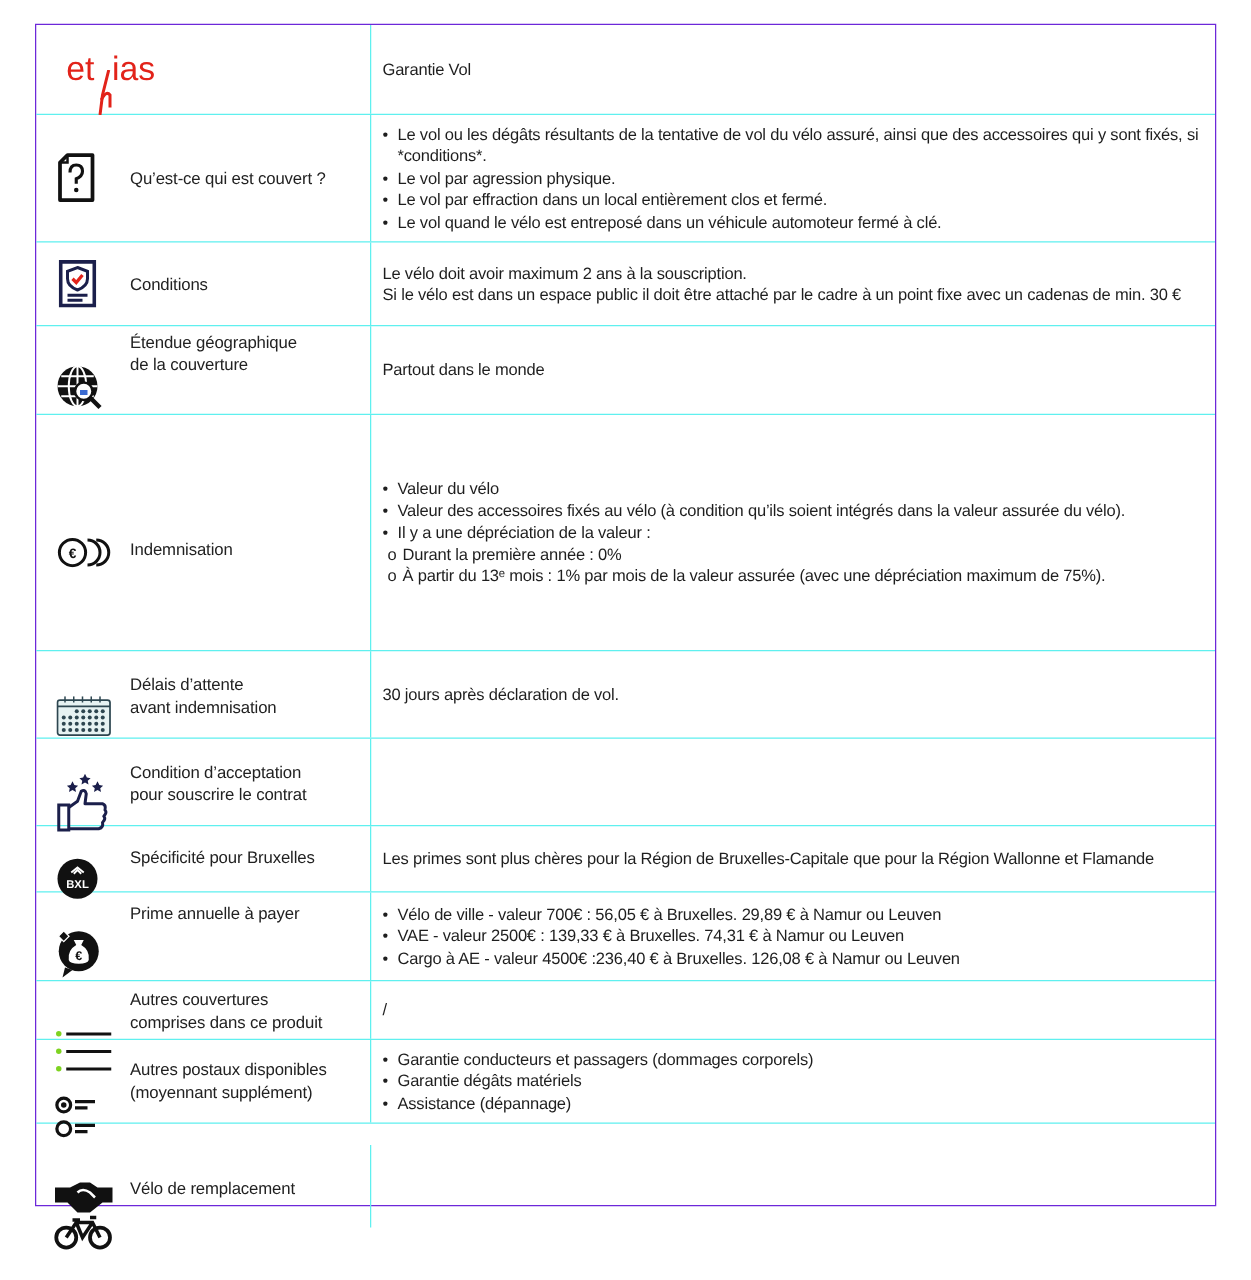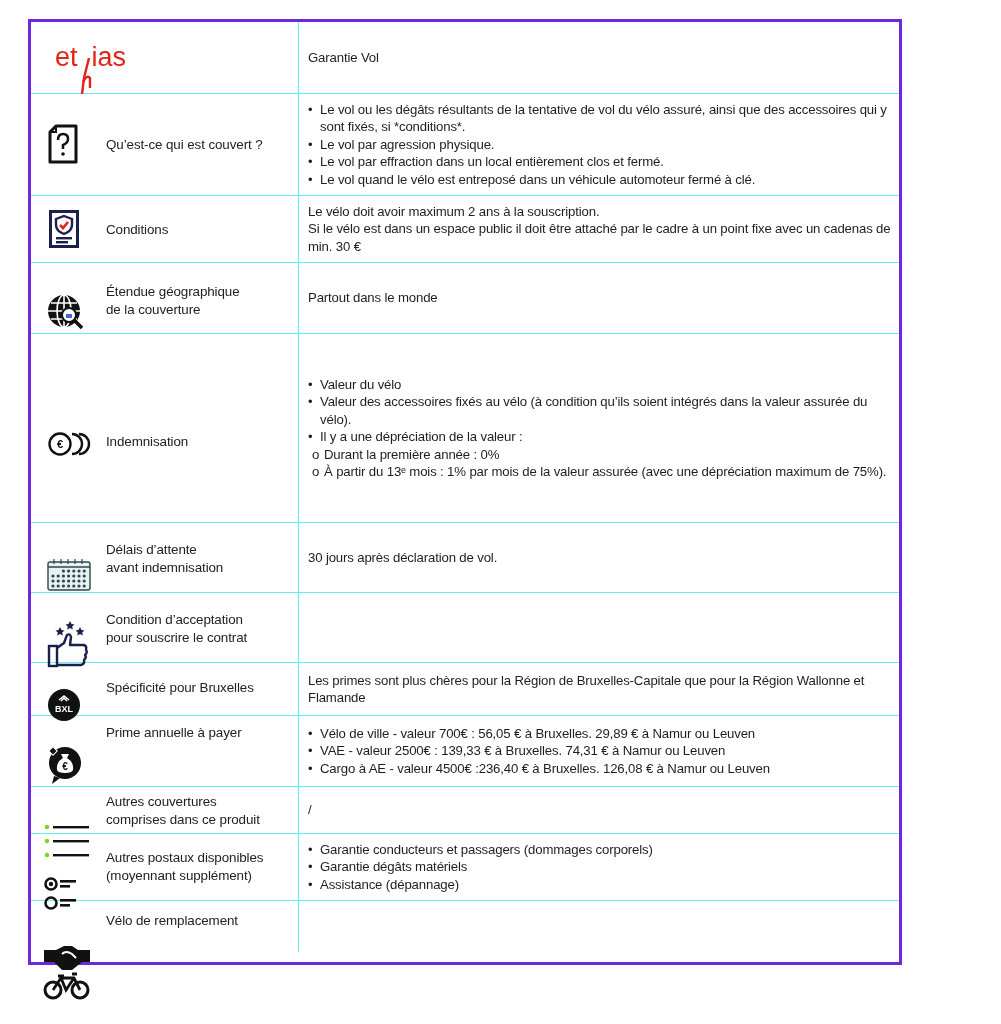--- a/index.html
+++ b/index.html
@@ -1,19 +1,19 @@
 <!DOCTYPE html>
 <html><head>
 <meta charset="utf-8">
 <style>
   html, body { margin:0; padding:0; background:#ffffff; }
   body { width:1001px; height:1024px; position:relative; overflow:hidden;
          font-family:"Liberation Sans", sans-serif; color:#1e1e1e; }
-  .tbl { position:absolute; left:28px; top:19px; width:874px; height:946px;
-         border:3px solid #6d28d9; box-sizing:border-box; }
+  .tbl { position:absolute; left:28px; top:19px; width:945px; height:946px;
+         border:1px solid #6d28d9; box-sizing:border-box; }
   .row { position:absolute; left:0; right:0; border-bottom:1px solid #5ff0ef; box-sizing:border-box; }
   .row:last-child { border-bottom:none; }
   .lcell { position:absolute; left:0; top:0; bottom:0; width:268px; border-right:1px solid #5ff0ef; box-sizing:border-box; }
   .rcell { position:absolute; left:268px; right:0; top:0; bottom:0; padding:0 8px 0 9px; box-sizing:border-box;
            display:flex; align-items:center; font-size:13.2px; line-height:17.5px; letter-spacing:-0.15px; }
   .rcell .inner { width:100%; }
   .label { position:absolute; left:75px; font-size:13.4px; line-height:17.5px; letter-spacing:-0.1px; color:#222; }
   .icon { position:absolute; }
   ul.b { list-style:none; margin:0; padding:0; }
   ul.b li { position:relative; padding-left:12px; }
@@ -85,21 +85,21 @@
   <div class="row" style="top:241px;height:71px;">
     <div class="lcell">
       <svg class="icon" style="left:15px;top:30px" width="40" height="38" viewBox="0 0 40 38">
         <circle cx="18" cy="18" r="16" fill="#111"></circle>
         <path d="M2 18 H34 M18 2 V34 M5 10 H31 M5 26 H31" stroke="#fff" stroke-width="1.6"></path>
         <ellipse cx="18" cy="18" rx="7" ry="16" fill="none" stroke="#fff" stroke-width="1.6"></ellipse>
         <circle cx="23" cy="22" r="7" fill="#fff" stroke="#111" stroke-width="2"></circle>
         <rect x="20" y="21" width="6" height="4" fill="#3b6bd1"></rect>
         <path d="M28 27 L36 35" stroke="#111" stroke-width="3.5"></path>
       </svg>
-      <div class="label" style="top:20px">
+      <div class="label" style="top:4px">
         <div>Étendue géographique</div>
         <div>de la couverture</div>
       </div>
     </div>
     <div class="rcell">
       <div class="inner">Partout dans le monde</div>
     </div>
   </div>
 
   <div class="row" style="top:312px;height:189px;">
@@ -249,21 +249,21 @@
     </div>
     <div class="rcell">
       <ul class="b inner">
         <li>Garantie conducteurs et passagers (dommages corporels)</li>
         <li>Garantie dégâts matériels</li>
         <li>Assistance (dépannage)</li>
       </ul>
     </div>
   </div>
 
-  <div class="row" style="top:864px;height:66px;">
+  <div class="row" style="top:896px;height:66px;">
     <div class="lcell">
       <div class="label" style="top:26px">Vélo de remplacement</div>
     </div>
   </div>
 </div>
 
 <svg style="position:absolute;left:44px;top:824px" width="48" height="40" viewBox="0 0 48 40">
   <circle cx="3" cy="3" r="2.2" fill="#7ed321"></circle>
     <rect x="9" y="2" width="36" height="2.4" fill="#111"></rect>
   <circle cx="3" cy="17" r="2.2" fill="#7ed321"></circle>

